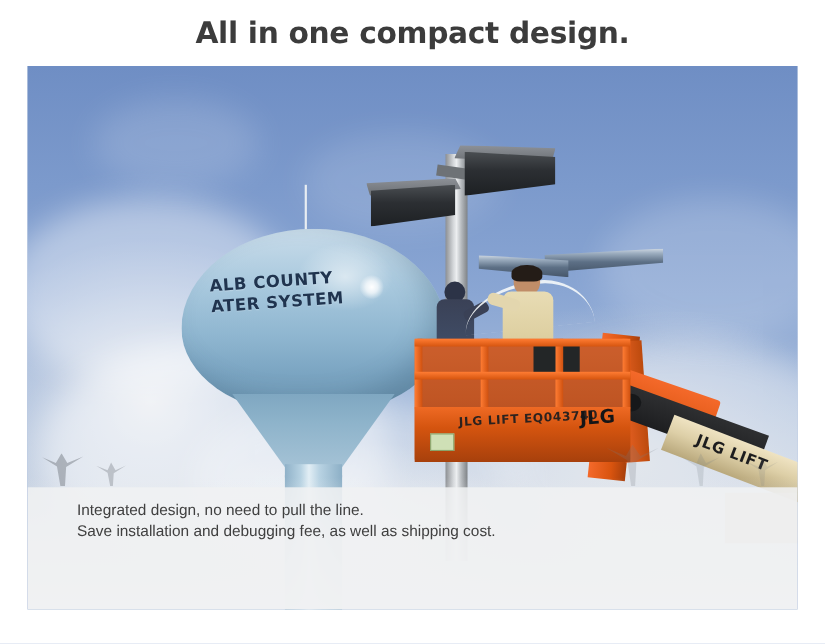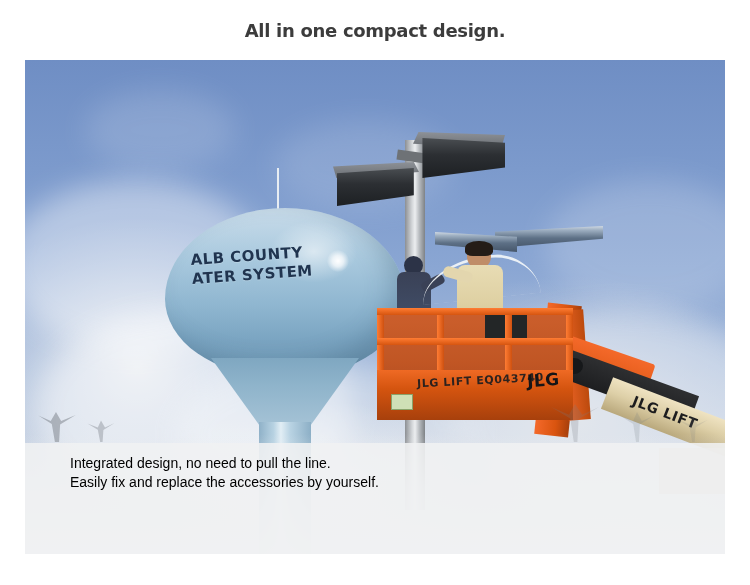--- a/index.html
+++ b/index.html
@@ -27,21 +27,21 @@
     left: 0;
     top: 0;
     width: 750px;
     height: 60px;
     display: flex;
     align-items: center;
     justify-content: center;
   }
   .title-text {
     font-family: "DejaVu Sans", sans-serif;
-    font-size: 18px;
+    font-size: 27px;
     font-weight: bold;
     color: #3c3c3c;
     letter-spacing: -0.3px;
     white-space: nowrap;
   }
 
   
   .photo-frame {
     position: absolute;
     left: 25px;
@@ -400,21 +400,21 @@
   .caption-lines {
     position: absolute;
     left: 45px;
     top: 11px;
     right: 10px;
   }
   .caption-line {
     font-family: "Liberation Sans", sans-serif;
     font-size: 14px;
     line-height: 18.6px;
-    color: #000000;
+    color: #404040;
     white-space: nowrap;
   }
 </style>
 </head>
 <body>
 
 <div class="page">
 
   <div class="title-bar">
     <div class="title-text">All in one compact design.</div>
@@ -499,18 +499,18 @@
     <div class="tree t1"></div>
     <div class="tree t2"></div>
     <div class="tree t3"></div>
     <div class="tree t4"></div>
     <div class="tree t5"></div>
     <div class="building"></div>
 
     <div class="caption-overlay">
       <div class="caption-lines">
         <div class="caption-line">Integrated design, no need to pull the line.</div>
-        <div class="caption-line">Easily fix and replace the accessories by yourself.</div>
+        <div class="caption-line">Save installation and debugging fee, as well as shipping cost.</div>
       </div>
     </div>
 
   </div>
 </div>
 
 </body></html>

